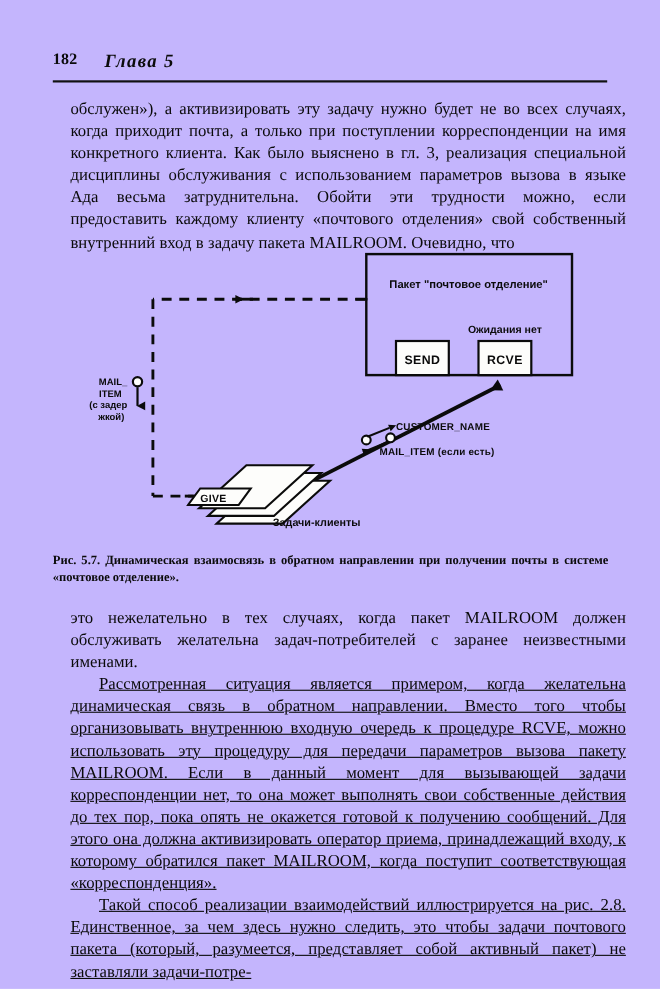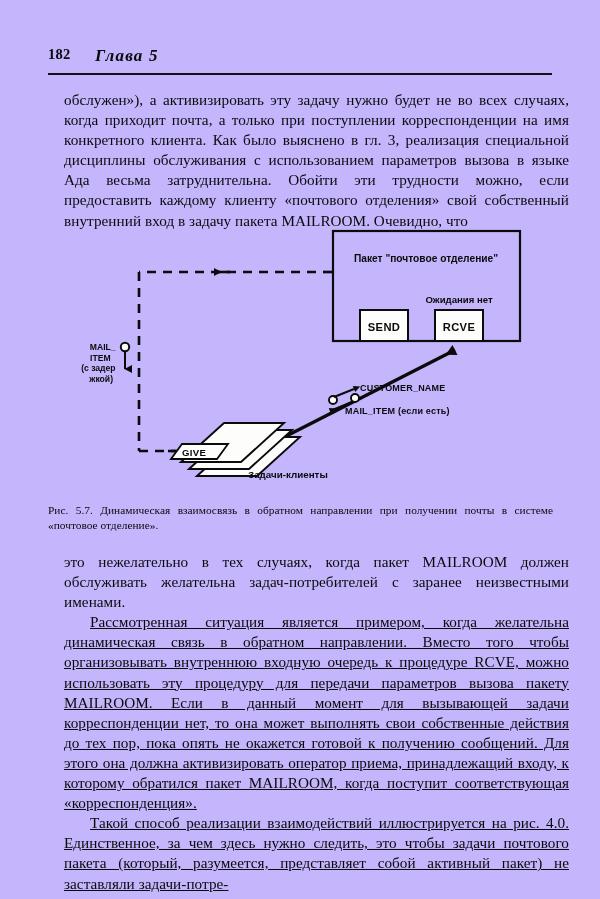--- a/index.html
+++ b/index.html
@@ -72,21 +72,21 @@
   .body-text p { margin: 0; }
   .body-text p.indent { text-indent: 26px; text-decoration: underline; }
 
   
   .caption {
     position: absolute;
     left: 48px;
     top: 503px;
     width: 505px;
     font-family: "Liberation Serif", serif;
-    font-weight: normal;
+    font-weight: bold;
     font-size: 11.4px;
     line-height: 15.2px;
     text-align: justify;
   }
 
   
   .figure {
     position: absolute;
     left: 0;
     top: 0;
@@ -234,16 +234,16 @@
         <tspan>Задачи-клиенты</tspan>
       </text>
     </svg>
   </div>
 
   <div class="caption">Рис. 5.7. Динамическая взаимосвязь в обратном направлении при получении почты в системе «почтовое отделение».</div>
 
   <div class="body-text body-bottom">
     <p>это нежелательно в тех случаях, когда пакет MAILROOM должен обслуживать желательна задач-потребителей с заранее неизвестными именами.</p>
     <p class="indent">Рассмотренная ситуация является примером, когда желательна динамическая связь в обратном направлении. Вместо того чтобы организовывать внутреннюю входную очередь к процедуре RCVE, можно использовать эту процедуру для передачи параметров вызова пакету MAILROOM. Если в данный момент для вызывающей задачи корреспонденции нет, то она может выполнять свои собственные действия до тех пор, пока опять не окажется готовой к получению сообщений. Для этого она должна активизировать оператор приема, принадлежащий входу, к которому обратился пакет MAILROOM, когда поступит соответствующая «корреспонденция».</p>
-    <p class="indent">Такой способ реализации взаимодействий иллюстрируется на рис. 4.0. Единственное, за чем здесь нужно следить, это чтобы задачи почтового пакета (который, разумеется, представляет собой активный пакет) не заставляли задачи-потре-</p>
+    <p class="indent">Такой способ реализации взаимодействий иллюстрируется на рис. 2.8. Единственное, за чем здесь нужно следить, это чтобы задачи почтового пакета (который, разумеется, представляет собой активный пакет) не заставляли задачи-потре-</p>
   </div>
 
 </div>
 
 </body></html>

